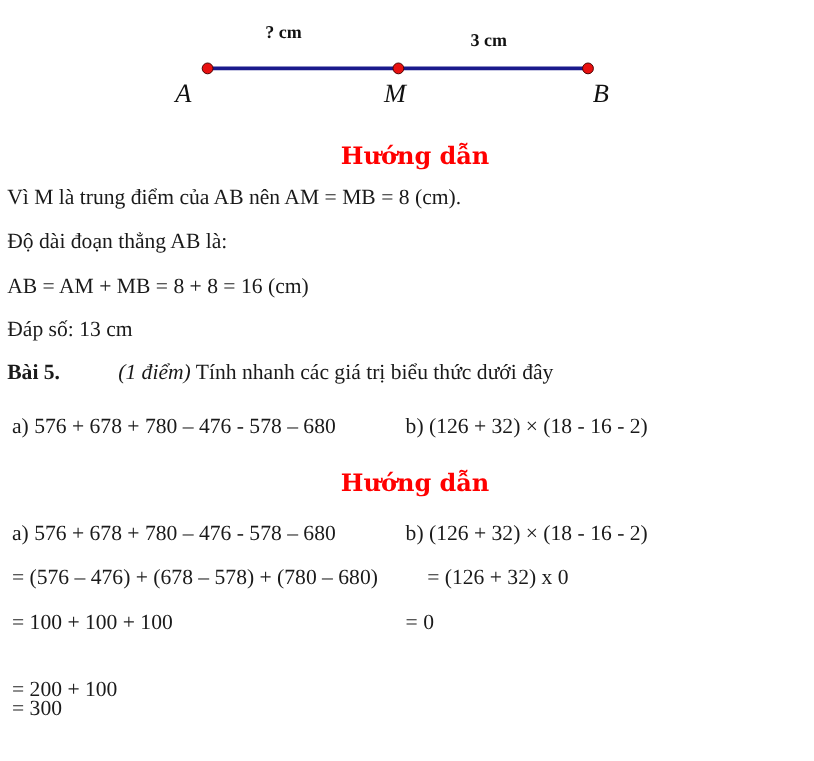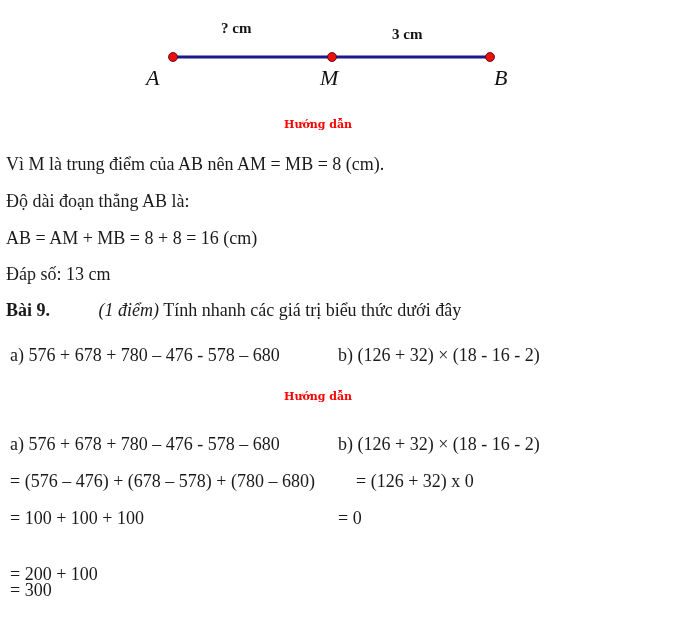--- a/index.html
+++ b/index.html
@@ -5,21 +5,21 @@
     html, body { margin: 0; padding: 0; background: #ffffff; }
     body {
       width: 678px; height: 634px; position: relative; overflow: hidden;
       font-family: "DejaVu Serif", "Liberation Serif", serif;
       color: #1a1a1a;
     }
     .abs { position: absolute; white-space: nowrap; }
     .diagram { position: absolute; left: 0; top: 0; width: 584px; height: 100px; }
     .seg-label { font-family: "Liberation Serif", serif; font-weight: bold; font-size: 15px; color: #111; }
     .pt-label { font-family: "Liberation Serif", serif; font-style: italic; font-size: 22px; color: #111; }
-    .heading { font-family: "DejaVu Serif", serif; font-weight: bold; font-size: 11px; color: #ff0000; }
+    .heading { font-family: "DejaVu Serif", serif; font-weight: bold; font-size: 20px; color: #ff0000; }
     .line { font-family: "Liberation Serif", serif; font-size: 18px; color: #1a1a1a; }
     .bold { font-weight: bold; }
     .ital { font-style: italic; margin-left: 44px; }
   </style>
 </head>
 <body>
 
 <div class="diagram">
   <svg width="678" height="100">
     <line x1="173" y1="57" x2="490" y2="57" stroke="#1a1a8c" stroke-width="3"></line>
@@ -34,21 +34,21 @@
   <span class="abs pt-label" style="left:494px; top:65px;">B</span>
 </div>
 
 <div class="abs heading" style="left:284px; top:118px;">Hướng dẫn</div>
 <div class="abs line" style="left:6px; top:154px;">Vì M là trung điểm của AB nên AM = MB = 8 (cm).</div>
 <div class="abs line" style="left:6px; top:191px;">Độ dài đoạn thẳng AB là:</div>
 <div class="abs line" style="left:6px; top:228px;">AB = AM + MB = 8 + 8 = 16 (cm)</div>
 <div class="abs line" style="left:6px; top:264px;">Đáp số: 13 cm</div>
 
 <div class="abs line" style="left:6px; top:300px;">
-  <span class="bold">Bài 9.</span>
+  <span class="bold">Bài 5.</span>
   <span class="ital">(1 điểm)</span>
   <span>Tính nhanh các giá trị biểu thức dưới đây</span>
 </div>
 <div class="abs line" style="left:10px; top:345px;">a) 576 + 678 + 780 – 476 - 578 – 680</div>
 <div class="abs line" style="left:338px; top:345px;">b) (126 + 32) × (18 - 16 - 2)</div>
 
 <div class="abs heading" style="left:284px; top:390px;">Hướng dẫn</div>
 
 <div class="abs line" style="left:10px; top:434px;">a) 576 + 678 + 780 – 476 - 578 – 680</div>
 <div class="abs line" style="left:10px; top:471px;">= (576 – 476) + (678 – 578) + (780 – 680)</div>

